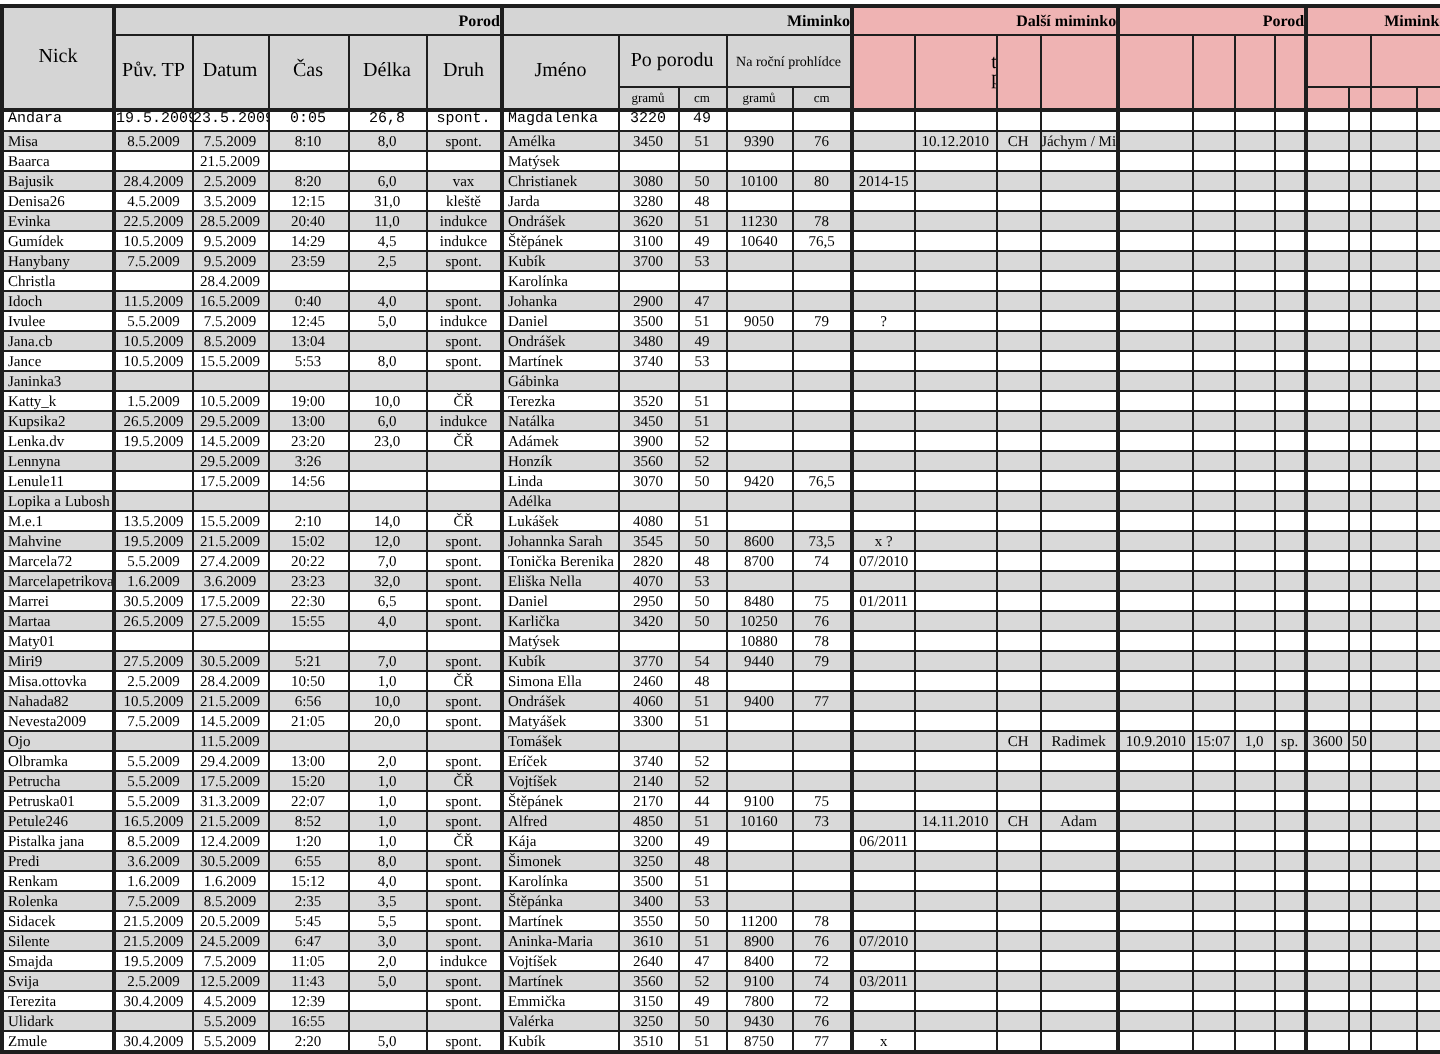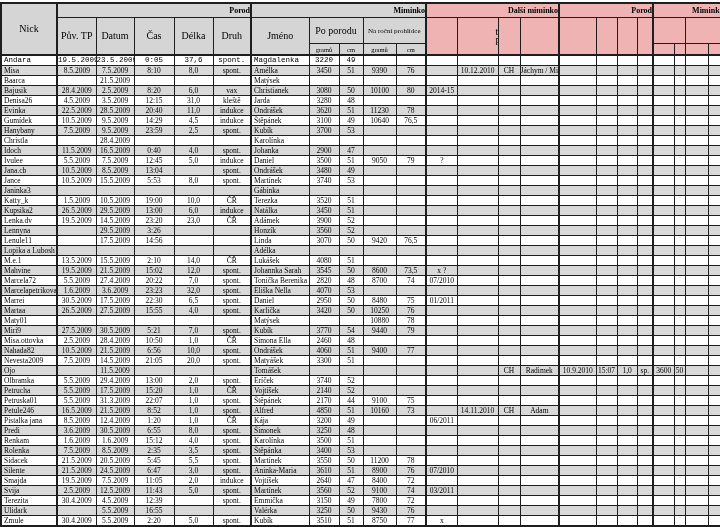--- a/index.html
+++ b/index.html
@@ -104,21 +104,21 @@
         <th class="sub pink">gramů</th>
         <th class="sub pink">cm</th>
       </tr>
     </thead>
     <tbody>
         <tr>
           <td class="al">Andara</td>
           <td>19.5.2009</td>
           <td>23.5.2009</td>
           <td>0:05</td>
-          <td>37,6</td>
+          <td>26,8</td>
           <td>spont.</td>
           <td class="al">Magdalenka</td>
           <td>3220</td>
           <td>49</td>
           <td></td>
           <td></td>
           <td></td>
           <td></td>
           <td></td>
           <td></td>

